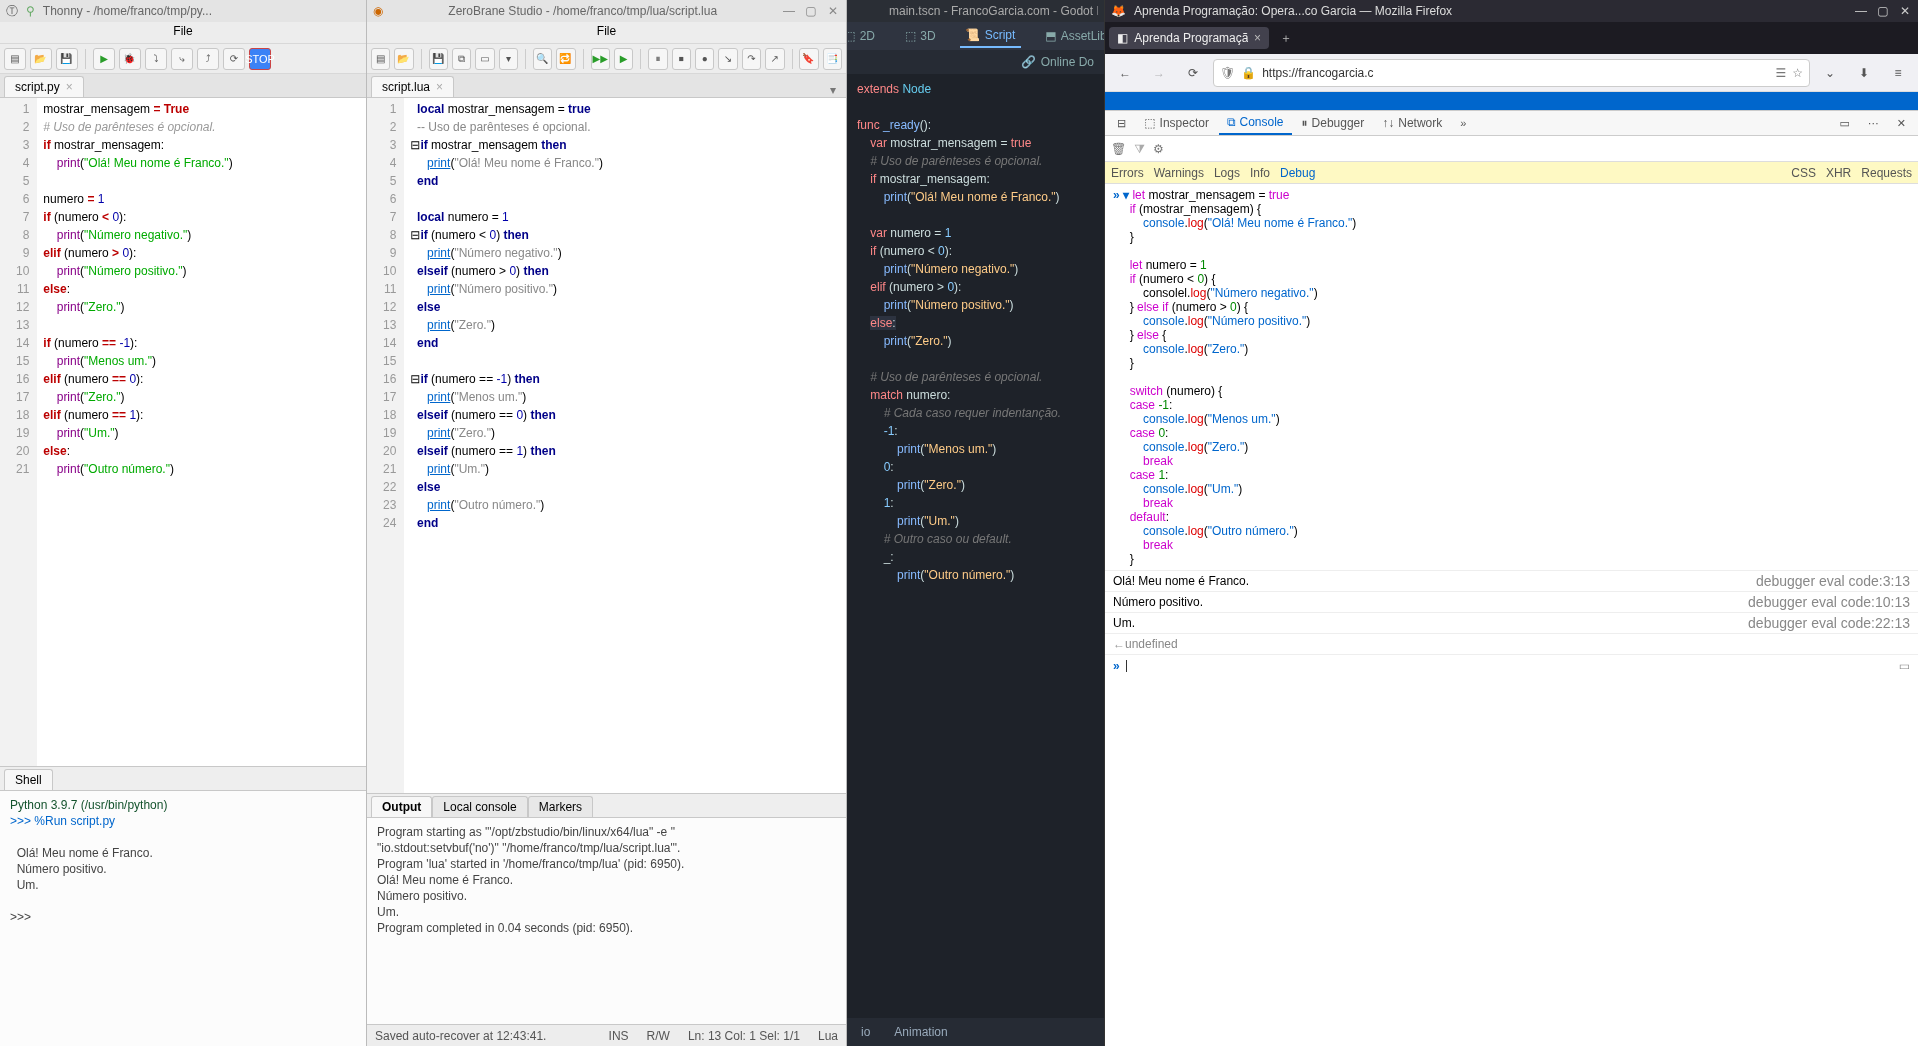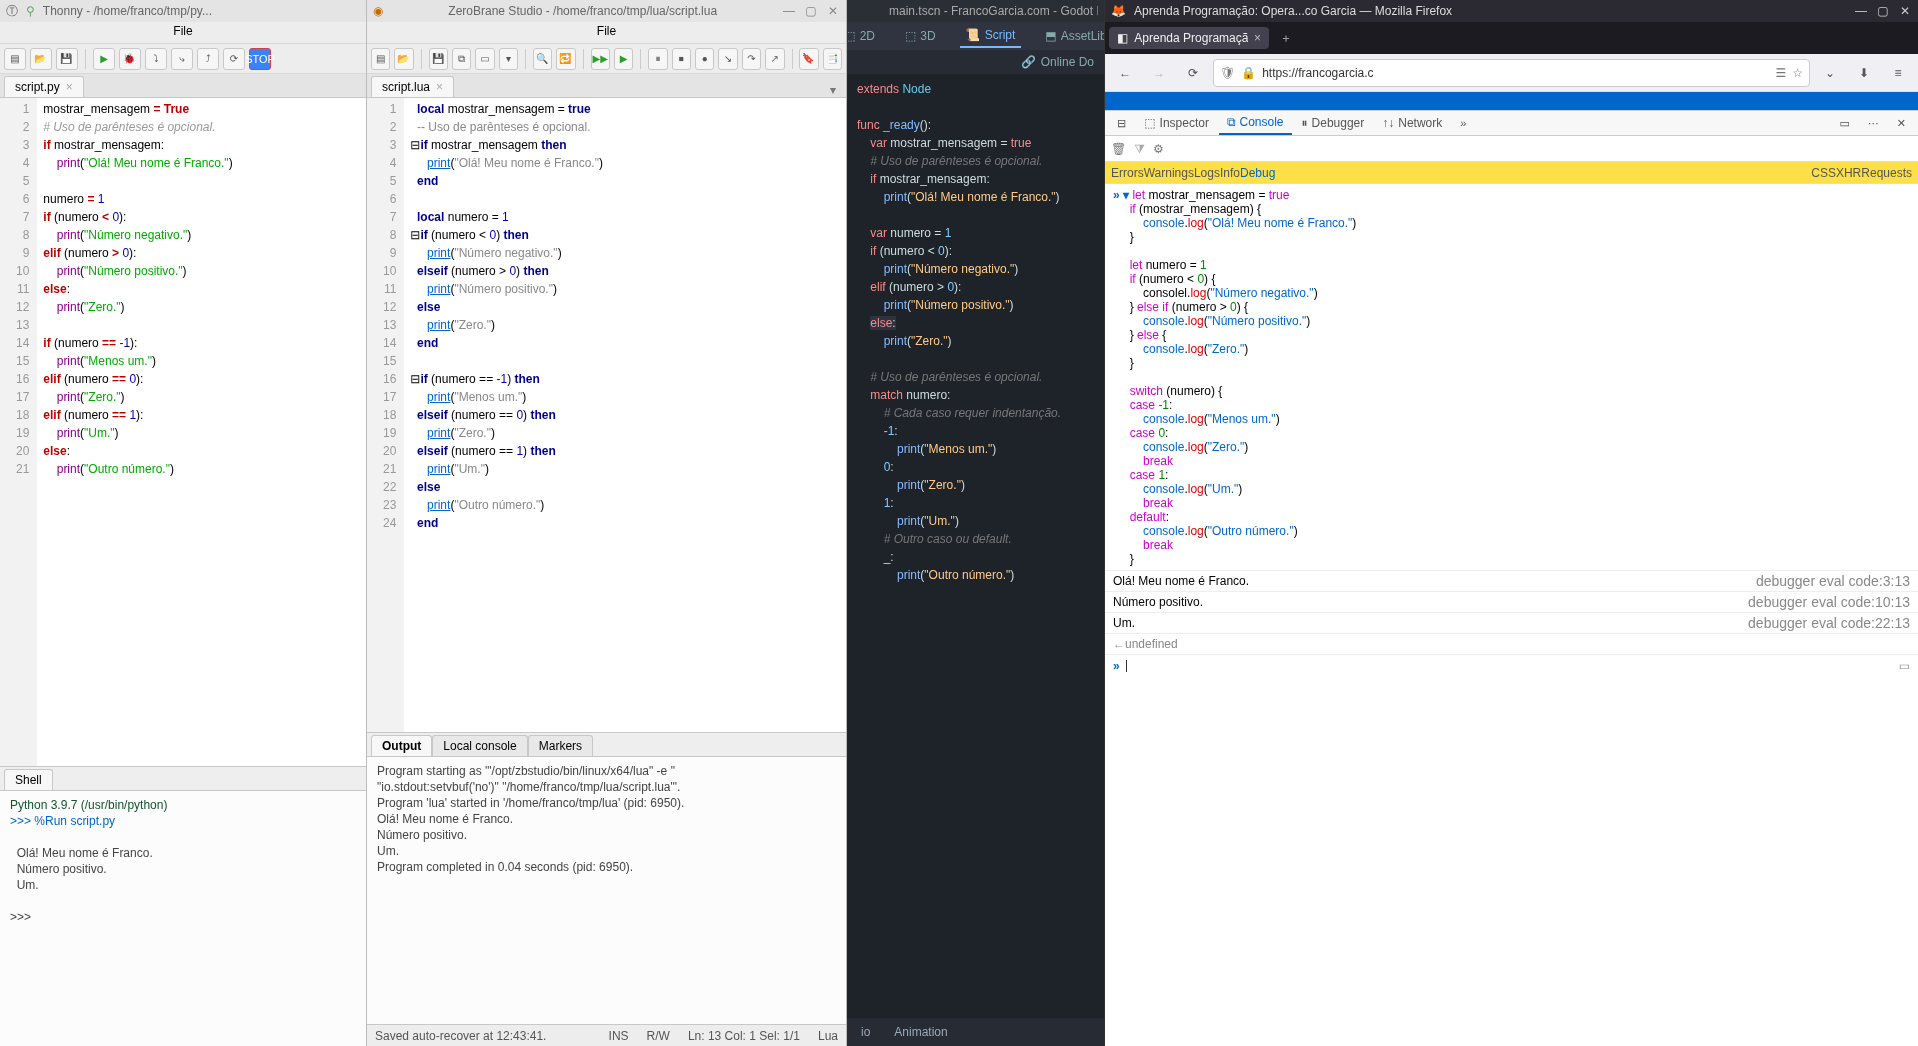--- a/index.html
+++ b/index.html
@@ -64,21 +64,21 @@
 .ff-url { height:38px; background:#f0f0f4; display:flex; align-items:center; padding:0 6px; gap:6px; border-bottom:1px solid #ddd; }
 .urlbtn { width:28px; height:28px; display:flex; align-items:center; justify-content:center; color:#555; border-radius:4px; }
 .urlbox { flex:1; height:28px; border:1px solid #ccc; border-radius:4px; display:flex; align-items:center; padding:0 6px; gap:6px; background:#fff; }
 .banner { height:18px; background:#06c; position:relative; overflow:hidden; }
 .banner-logo { position:absolute; left:50px; top:-4px; color:#fff; font-size:40px; font-weight:bold; letter-spacing:-2px; font-style:italic; }
 .dev-tabs { height:26px; background:#f7f7f7; border-top:1px solid #ccc; border-bottom:1px solid #ccc; display:flex; align-items:center; padding:0 4px; gap:2px; }
 .dev-tab { padding:4px 8px; color:#555; display:flex; align-items:center; gap:4px; font-size:11px; }
 .dev-tab.active { color:#06c; border-bottom:2px solid #06c; }
 .filterbar { height:26px; background:#fff; border-bottom:1px solid #ddd; display:flex; align-items:center; padding:0 6px; gap:8px; }
 .filterbar input { flex:1; border:none; outline:none; font-size:11px; }
-.subtabs { height:22px; background:#fde047; border-bottom:1px solid #ddd; display:flex; align-items:center; padding:0 6px; font-size:11px; color:#555; }
+.subtabs { height:22px; background:#fef9c3; border-bottom:1px solid #ddd; display:flex; align-items:center; padding:0 6px; gap:10px; font-size:11px; color:#555; }
 .subtabs .st.active { color:#06c; }
 .console-body { flex:1; background:#fff; overflow:auto; font-family:Consolas,monospace; font-size:11px; line-height:14px; }
 .cons-src { padding:4px 8px; border-bottom:1px solid #eee; white-space:pre; }
 .cons-out { padding:3px 8px; border-bottom:1px solid #eee; display:flex; }
 .cons-out .loc { margin-left:auto; color:#888; font-size:14px; }
 .cons-out .ret { color:#888; }
 .cons-in { padding:4px 8px; display:flex; align-items:center; gap:6px; }
 .chev { color:#06c; font-weight:bold; }
 .chevg { color:#999; }
 </style>
@@ -275,21 +275,21 @@
 ⊟<span class="lkw">if</span> (numero == <span class="num">-1</span>) <span class="lkw">then</span>
      <span class="lfn">print</span>(<span class="lstr">"Menos um."</span>)
   <span class="lkw">elseif</span> (numero == <span class="num">0</span>) <span class="lkw">then</span>
      <span class="lfn">print</span>(<span class="lstr">"Zero."</span>)
   <span class="lkw">elseif</span> (numero == <span class="num">1</span>) <span class="lkw">then</span>
      <span class="lfn">print</span>(<span class="lstr">"Um."</span>)
   <span class="lkw">else</span>
      <span class="lfn">print</span>(<span class="lstr">"Outro número."</span>)
   <span class="lkw">end</span></div>
   </div>
-  <div class="shell" style="height:292px;">
+  <div class="shell" style="height:231px;">
     <div class="tabs">
       <div class="tab" style="font-weight:bold;">
           <span>Output</span>
         </div>
       <div class="tab" style="background:#e8e8e8;">
           <span>Local console</span>
         </div>
       <div class="tab" style="background:#e8e8e8;">
           <span>Markers</span>
         </div>

